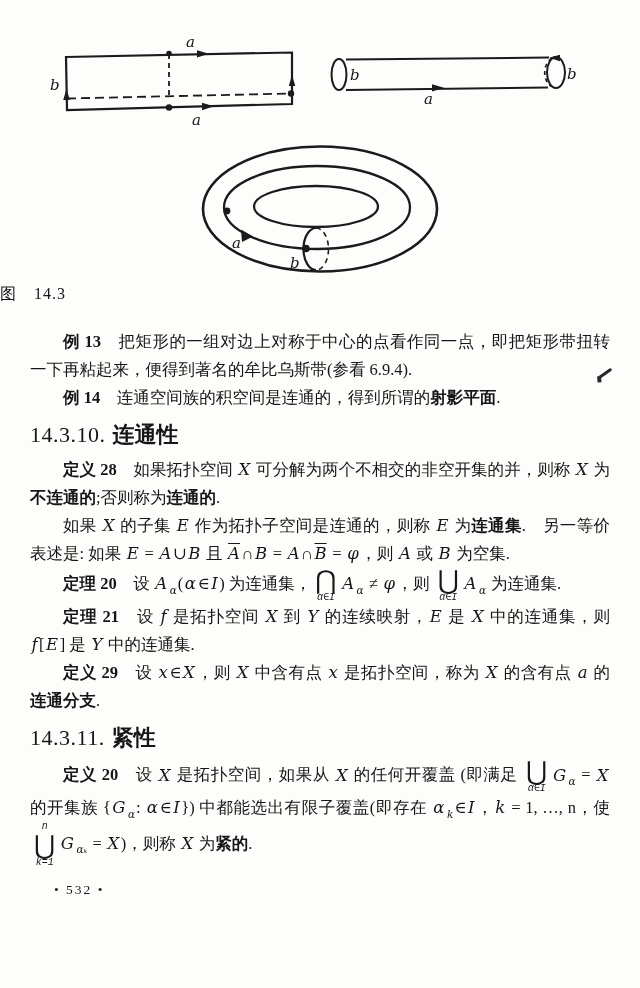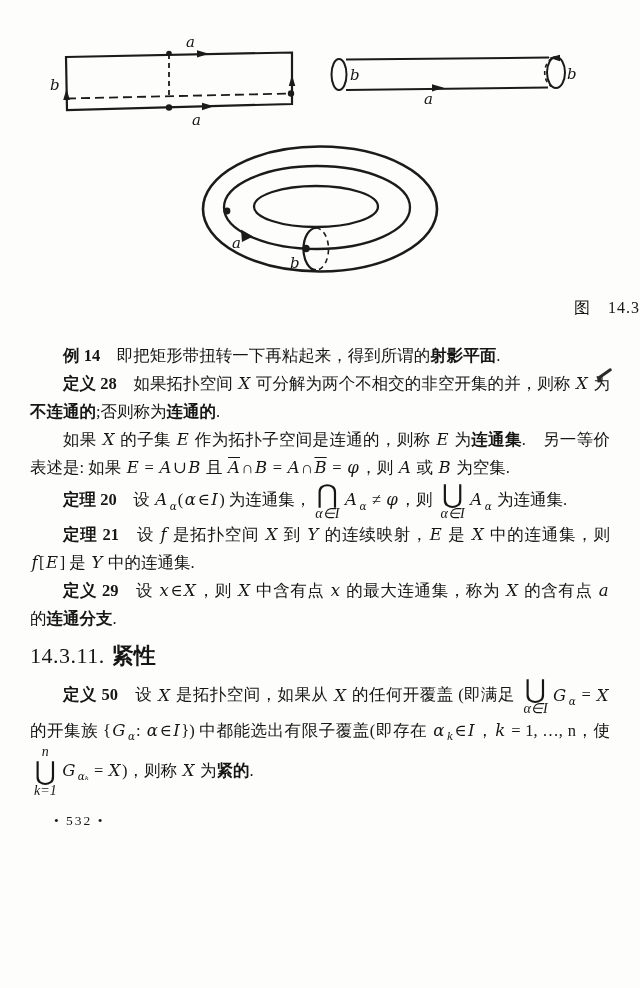--- a/index.html
+++ b/index.html
@@ -3,35 +3,35 @@
 <meta charset="utf-8">
 <style>
   html,body{margin:0;padding:0;}
   body{width:640px;height:988px;background:#e8e8e6;}
   .page{position:relative;width:640px;height:988px;overflow:hidden;background:#fdfdfb;
         color:#161616;font-family:"Liberation Serif","DejaVu Serif","DejaVu Sans",serif;}
   svg.figure{display:block;}
   .fig-stroke{fill:none;stroke:#1b1b1b;}
   .fig-fill{fill:#1b1b1b;stroke:none;}
   .flbl{font-family:"DejaVu Serif","DejaVu Sans",serif;font-style:italic;font-size:15px;fill:#161616;}
-  .caption{text-align:right;font-size:16px;line-height:20px;margin-top:16px;letter-spacing:1px;}
+  .caption{text-align:left;font-size:16px;line-height:20px;margin-top:2px;letter-spacing:1px;}
   .blocks{margin:24px 30px 0 30px;font-size:16.5px;line-height:28px;text-align:justify;}
   .para{margin:0;text-indent:33px;}
   .heading{font-size:22px;line-height:30px;margin:8px 0 6px 0;text-indent:0;text-align:left;}
   .hnum{letter-spacing:0.5px;}
   .htitle{font-weight:bold;margin-left:7px;}
   .b{font-weight:bold;}
   .m{font-family:"DejaVu Serif","DejaVu Sans",serif;font-style:italic;padding:0 1.5px;}
   .ov{text-decoration:overline;}
   sub.m{font-size:10.5px;line-height:0;padding:0 1px;}
   .bigop{display:inline-flex;flex-direction:column;align-items:center;vertical-align:middle;
          line-height:1;margin:0 4px;text-indent:0;}
   .bop{font-size:26px;line-height:0.95;font-family:"DejaVu Sans",sans-serif;}
-  .bsub,.bsup{font-size:14px;line-height:1.05;font-style:italic;
-              font-family:Liberation Serif, serif;}
+  .bsub,.bsup{font-size:10px;line-height:1.05;font-style:italic;
+              font-family:Liberation Mono, monospace;}
   .pagenum{margin:14px 5px 0 54px;font-size:13.5px;letter-spacing:2px;}
   .pen-mark{position:absolute;left:597px;top:372px;width:16px;height:3px;background:#2a2a2a;
             transform:rotate(-35deg);border-radius:2px;}
   .pen-mark::after{content:"";position:absolute;left:-2px;top:0;width:4px;height:6px;
             background:#2a2a2a;transform:rotate(30deg);}
 </style>
 </head>
 <body>
 
 <div class="page">
@@ -77,34 +77,36 @@
       <circle class="fig-fill" cx="306" cy="248.5" r="3.8"></circle>
       <polygon class="fig-fill" points="241,229.5 253,236.5 242,242"></polygon>
       <text class="flbl" x="232" y="248">a</text>
       <text class="flbl" x="290" y="268">b</text>
     </g>
   </svg>
 
   <div class="caption">图　14.3</div>
 
   <div class="blocks">
-      <p class="para"><span class="b">例 14</span><span>　即把矩形带扭转一下再粘起来，得到所谓的</span><span class="b">射影平面</span><span>.</span></p>
+      <p class="para"><span class="b">例 13</span><span>　把矩形的一组对边上对称于中心的点看作同一点，即把矩形带扭转一下再粘起来，便得到著名的牟比乌斯带(参看 6.9.4).</span></p>
+      <p class="para"><span class="b">例 14</span><span>　连通空间族的积空间是连通的，得到所谓的</span><span class="b">射影平面</span><span>.</span></p>
+      <div class="heading"><span class="hnum">14.3.10.</span><span class="htitle">连通性</span></div>
       <p class="para"><span class="b">定义 28</span><span>　如果拓扑空间 </span><span class="m">X</span><span> 可分解为两个不相交的非空开集的并，则称 </span><span class="m">X</span><span> 为</span><span class="b">不连通的</span><span>;否则称为</span><span class="b">连通的</span><span>.</span></p>
       <p class="para"><span>如果 </span><span class="m">X</span><span> 的子集 </span><span class="m">E</span><span> 作为拓扑子空间是连通的，则称 </span><span class="m">E</span><span> 为</span><span class="b">连通集</span><span>.　另一等价表述是: 如果 </span><span class="m">E</span><span> = </span><span class="m">A</span><span>∪</span><span class="m">B</span><span> 且 </span><span class="m ov">A</span><span>∩</span><span class="m">B</span><span> = </span><span class="m">A</span><span>∩</span><span class="m ov">B</span><span> = </span><span class="m">φ</span><span>，则 </span><span class="m">A</span><span> 或 </span><span class="m">B</span><span> 为空集.</span></p>
       <p class="para"><span class="b">定理 20</span><span>　设 </span><span class="m">A</span><sub class="m">α</sub><span>(</span><span class="m">α</span><span>∈</span><span class="m">I</span><span>) 为连通集，</span><span class="bigop">
           <span class="bop">⋂</span>
           <span class="bsub">α∈I</span>
         </span><span class="m">A</span><sub class="m">α</sub><span> ≠ </span><span class="m">φ</span><span>，则 </span><span class="bigop">
           <span class="bop">⋃</span>
           <span class="bsub">α∈I</span>
         </span><span class="m">A</span><sub class="m">α</sub><span> 为连通集.</span></p>
       <p class="para"><span class="b">定理 21</span><span>　设 </span><span class="m">f</span><span> 是拓扑空间 </span><span class="m">X</span><span> 到 </span><span class="m">Y</span><span> 的连续映射，</span><span class="m">E</span><span> 是 </span><span class="m">X</span><span> 中的连通集，则 </span><span class="m">f</span><span>[</span><span class="m">E</span><span>]</span><span> 是 </span><span class="m">Y</span><span> 中的连通集.</span></p>
-      <p class="para"><span class="b">定义 29</span><span>　设 </span><span class="m">x</span><span>∈</span><span class="m">X</span><span>，则 </span><span class="m">X</span><span> 中含有点 </span><span class="m">x</span><span> 的最大连通集，称为 </span><span class="m">X</span><span> 的含有点 </span><span class="m">a</span><span> 的</span><span class="b">连通分支</span><span>.</span></p>
+      <p class="para"><span class="b">定义 29</span><span>　设 </span><span class="m">x</span><span>∈</span><span class="m">X</span><span>，则 </span><span class="m">X</span><span> 中含有点 </span><span class="m">x</span><span> 是拓扑空间，称为 </span><span class="m">X</span><span> 的含有点 </span><span class="m">a</span><span> 的</span><span class="b">连通分支</span><span>.</span></p>
       <div class="heading"><span class="hnum">14.3.11.</span><span class="htitle">紧性</span></div>
-      <p class="para"><span class="b">定义 50</span><span>　设 </span><span class="m">X</span><span> 是拓扑空间，如果从 </span><span class="m">X</span><span> 的任何开覆盖 (即满足 </span><span class="bigop">
+      <p class="para"><span class="b">定义 20</span><span>　设 </span><span class="m">X</span><span> 是拓扑空间，如果从 </span><span class="m">X</span><span> 的任何开覆盖 (即满足 </span><span class="bigop">
           <span class="bop">⋃</span>
           <span class="bsub">α∈I</span>
         </span><span class="m">G</span><sub class="m">α</sub><span> = </span><span class="m">X</span><span> 的开集族 {</span><span class="m">G</span><sub class="m">α</sub><span>: </span><span class="m">α</span><span>∈</span><span class="m">I</span><span>}) 中都能选出有限子覆盖(即存在 </span><span class="m">α</span><sub class="m">k</sub><span>∈</span><span class="m">I</span><span>，</span><span class="m">k</span><span> = 1, …, n，使 </span><span class="bigop">
           <span class="bsup">n</span>
           <span class="bop">⋃</span>
           <span class="bsub">k=1</span>
         </span><span class="m">G</span><sub class="m">αₖ</sub><span> = </span><span class="m">X</span><span>)，则称 </span><span class="m">X</span><span> 为</span><span class="b">紧的</span><span>.</span></p>
     </div>
 
   <div class="pagenum">• 532 •</div>

